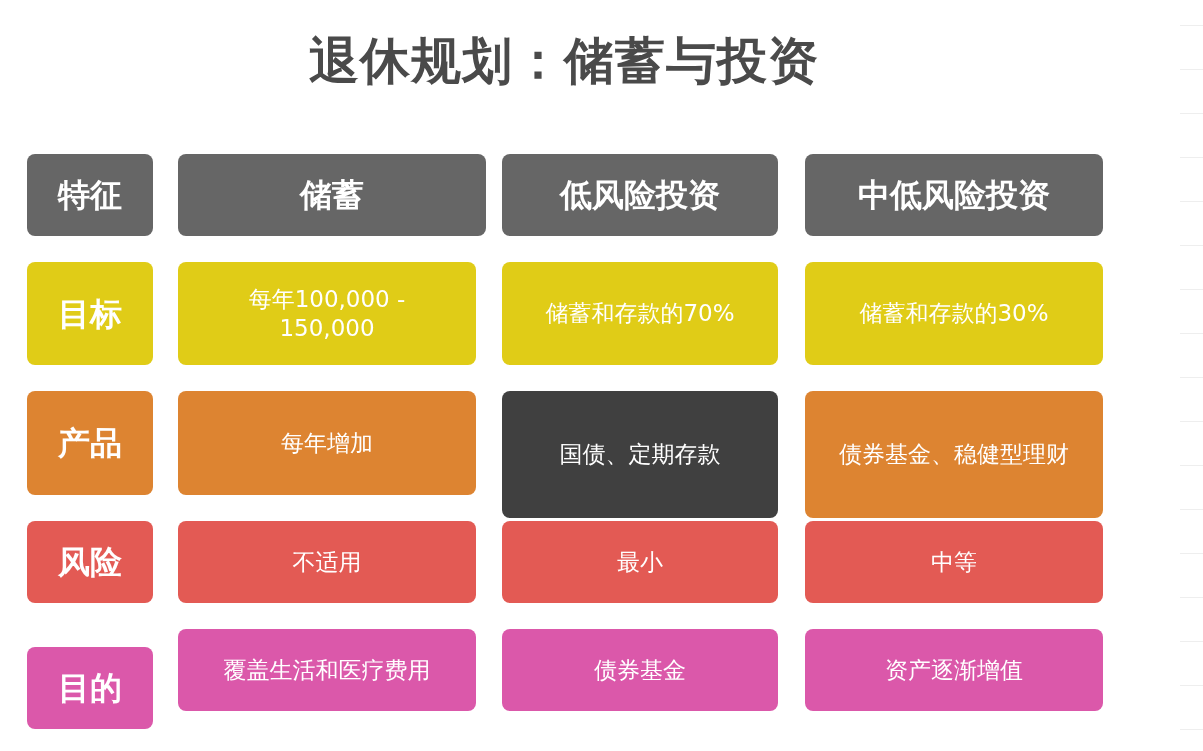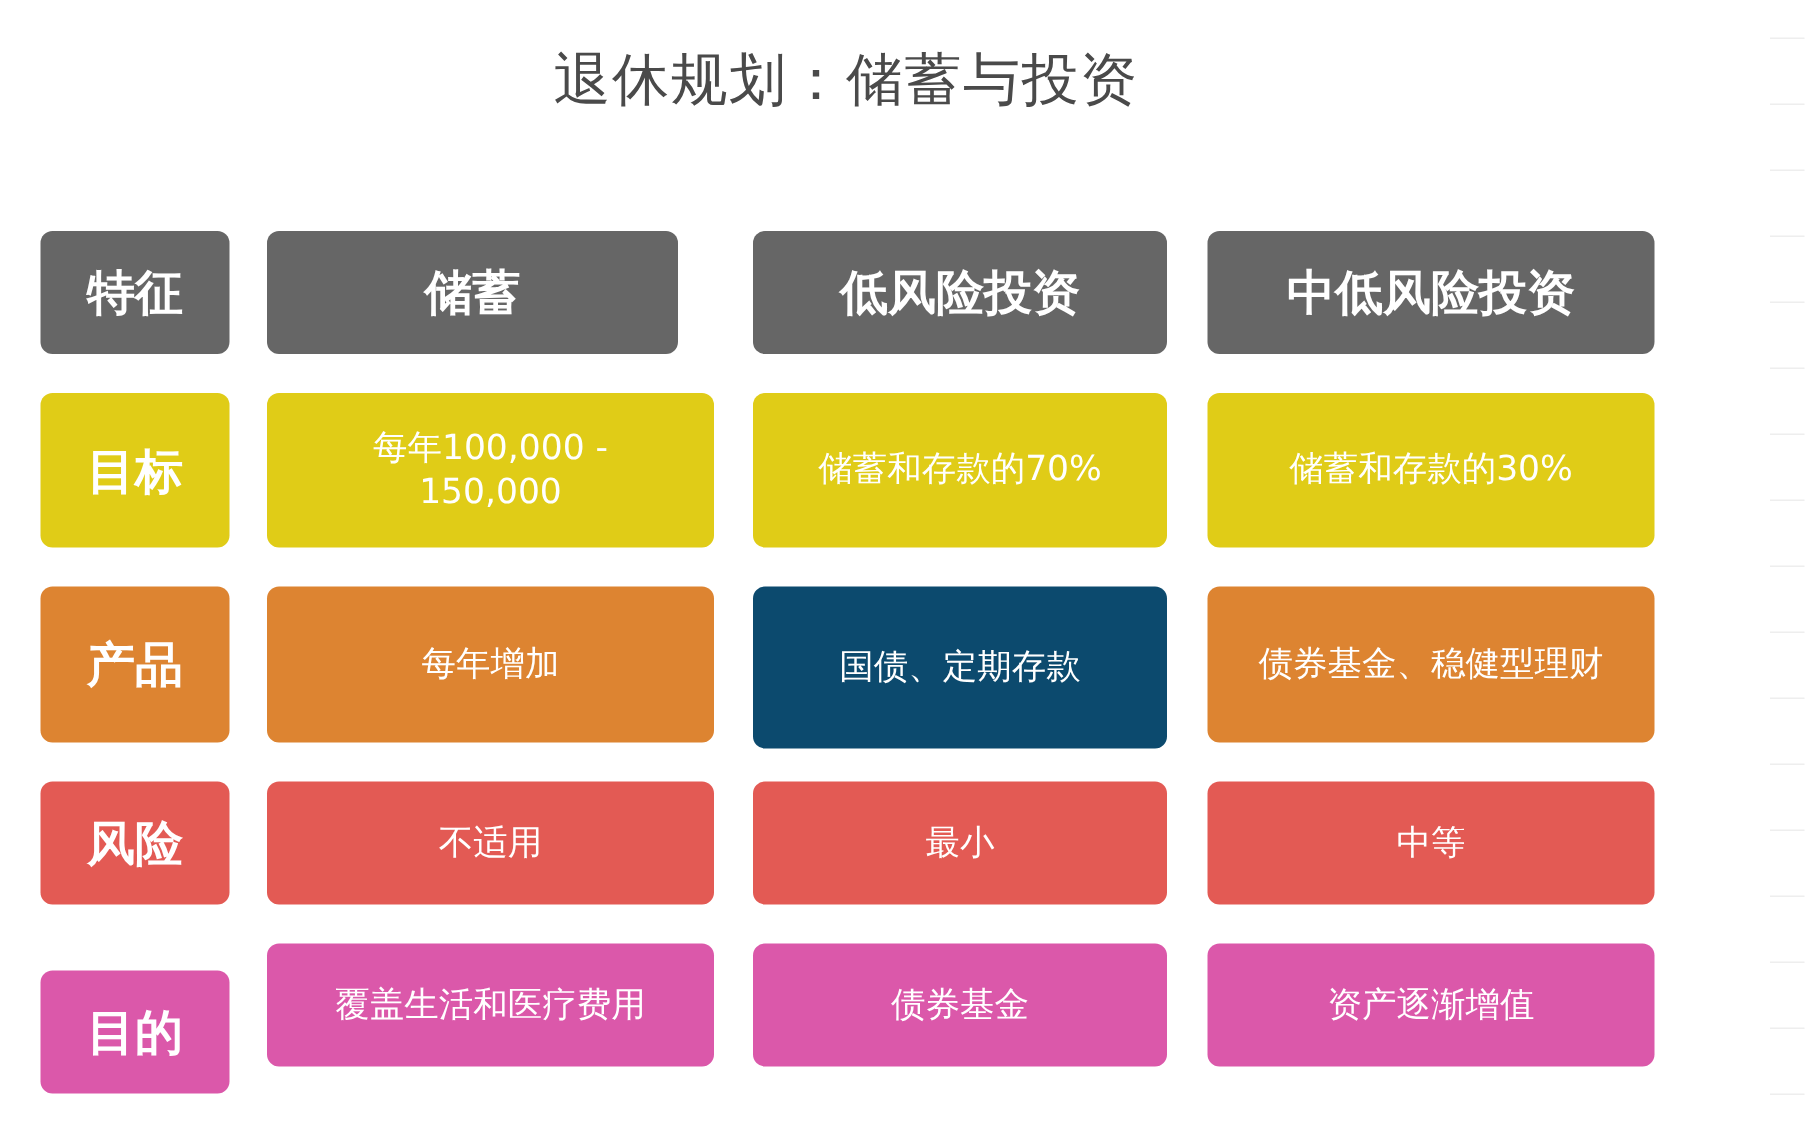--- a/index.html
+++ b/index.html
@@ -2,52 +2,52 @@
 <html><head>
 <meta charset="utf-8">
 <style>
   html, body { margin: 0; padding: 0; }
   body {
     width: 1203px; height: 751px; background: #ffffff; position: relative; overflow: hidden;
     font-family: "DejaVu Sans", "Liberation Sans", sans-serif;
   }
   .title {
     position: absolute; left: 0; top: 28px; width: 1128px; text-align: center;
-    font-size: 38px; font-weight: normal; color: #4a4a4a; letter-spacing: 1px;
+    font-size: 50px; font-weight: bold; color: #4a4a4a; letter-spacing: 1px;
   }
   .cell {
     position: absolute; border-radius: 8px; color: #ffffff; display: flex;
     align-items: center; justify-content: center; text-align: center; box-sizing: border-box;
     padding: 0 14px; line-height: 1.25;
   }
   .label { font-size: 32px; font-weight: bold; }
   .head { font-size: 32px; font-weight: bold; }
   .val { font-size: 23px; }
   .gridlines { position: absolute; left: 1180px; top: 0; width: 23px; height: 751px; }
   .gridline { position: absolute; left: 0; width: 23px; height: 1px; background: #eeeeee; }
 </style>
 </head>
 <body>
 
 <div class="title">退休规划：储蓄与投资</div>
 
 <div class="cell label" style="left:27px;top:154px;width:126px;height:82px;background:#666666;">特征</div>
-<div class="cell head" style="left:178px;top:154px;width:274px;height:82px;background:#666666;text-align:right;">储蓄</div>
+<div class="cell head" style="left:178px;top:154px;width:308px;height:82px;background:#666666;text-align:right;">储蓄</div>
 <div class="cell head" style="left:502px;top:154px;width:276px;height:82px;background:#666666;">低风险投资</div>
 <div class="cell head" style="left:805px;top:154px;width:298px;height:82px;background:#666666;">中低风险投资</div>
 
 <div class="cell label" style="left:27px;top:262px;width:126px;height:103px;background:#e0cc17;">目标</div>
 <div class="cell val" style="left:178px;top:262px;width:298px;height:103px;background:#e0cc17;padding:13px 60px;">每年100,000 - 150,000</div>
 <div class="cell val" style="left:502px;top:262px;width:276px;height:103px;background:#e0cc17;">储蓄和存款的70%</div>
 <div class="cell val" style="left:805px;top:262px;width:298px;height:103px;background:#e0cc17;text-align:center;">储蓄和存款的30%</div>
 
 <div class="cell label" style="left:27px;top:391px;width:126px;height:104px;background:#dd8431;">产品</div>
 <div class="cell val" style="left:178px;top:391px;width:298px;height:104px;background:#dd8431;">每年增加</div>
-<div class="cell val" style="left:502px;top:391px;width:276px;height:108px;background:#0c4a6e;">国债、定期存款</div>
-<div class="cell val" style="left:805px;top:391px;width:298px;height:104px;background:#dd8431;padding:0 22px;">债券基金、稳健型理财</div>
+<div class="cell val" style="left:502px;top:391px;width:276px;height:127px;background:#404040;">国债、定期存款</div>
+<div class="cell val" style="left:805px;top:391px;width:298px;height:127px;background:#dd8431;padding:0 22px;">债券基金、稳健型理财</div>
 
 <div class="cell label" style="left:27px;top:521px;width:126px;height:82px;background:#e35a54;">风险</div>
 <div class="cell val" style="left:178px;top:521px;width:298px;height:82px;background:#e35a54;">不适用</div>
 <div class="cell val" style="left:502px;top:521px;width:276px;height:82px;background:#e35a54;">最小</div>
 <div class="cell val" style="left:805px;top:521px;width:298px;height:82px;background:#e35a54;">中等</div>
 
 <div class="cell label" style="left:27px;top:629px;width:126px;height:82px;background:#db58aa;margin-top:18px;">目的</div>
 <div class="cell val" style="left:178px;top:629px;width:298px;height:82px;background:#db58aa;">覆盖生活和医疗费用</div>
 <div class="cell val" style="left:502px;top:629px;width:276px;height:82px;background:#db58aa;">债券基金</div>
 <div class="cell val" style="left:805px;top:629px;width:298px;height:82px;background:#db58aa;">资产逐渐增值</div>

